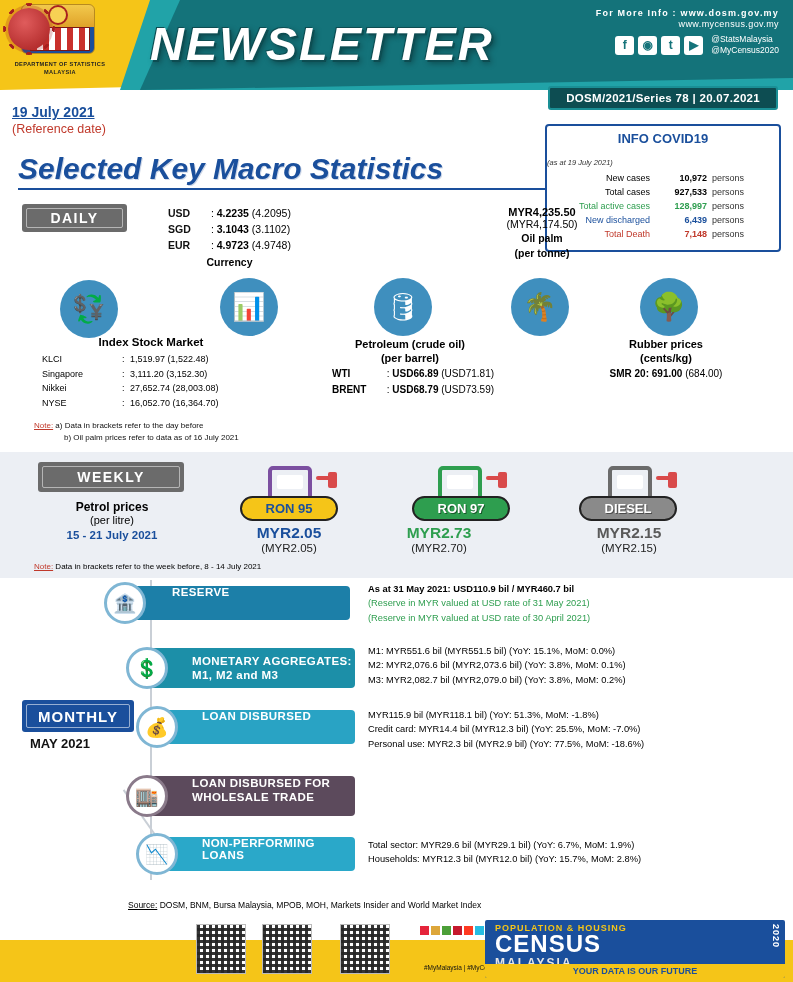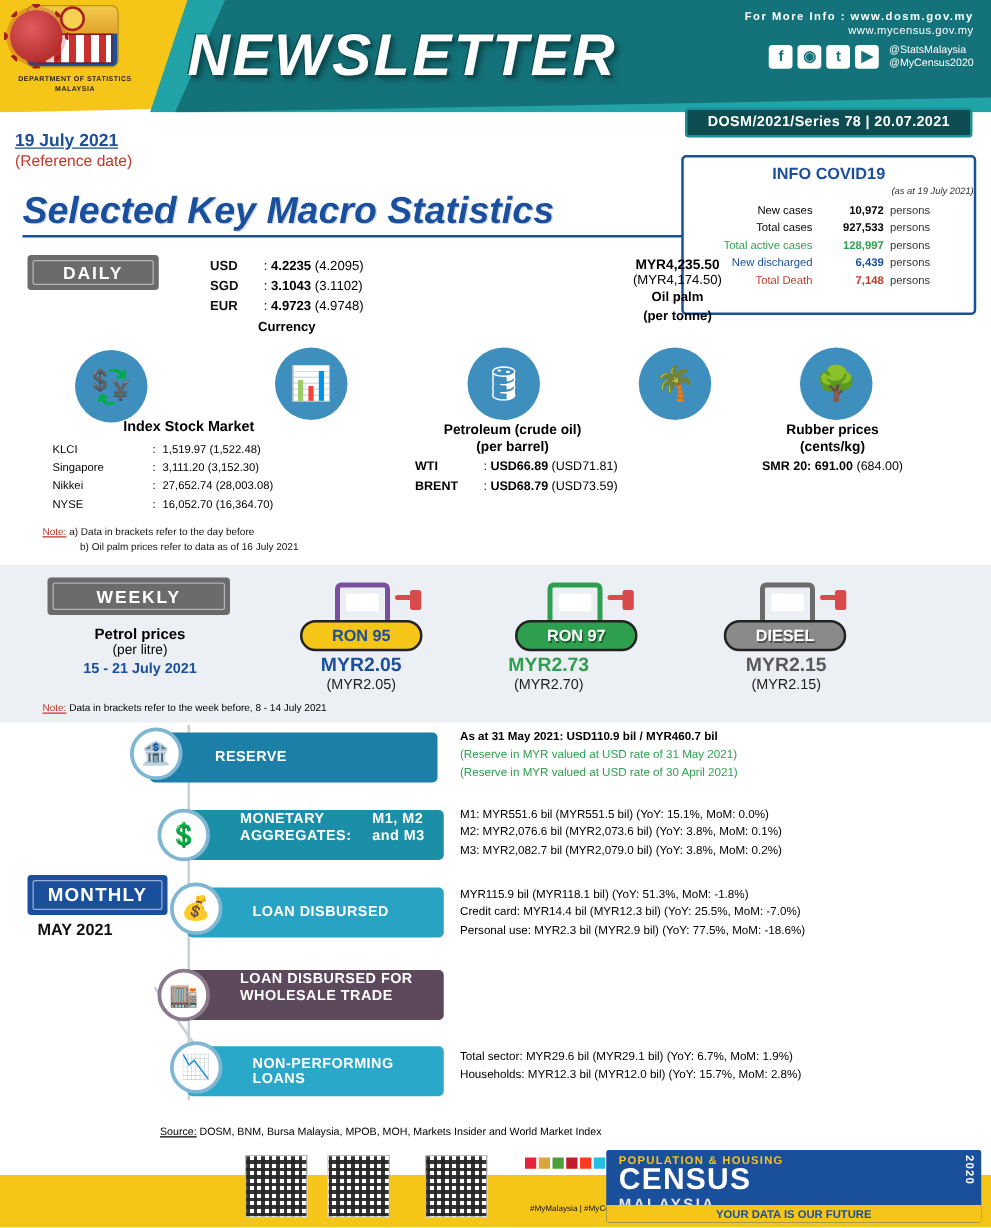--- a/index.html
+++ b/index.html
@@ -80,21 +80,21 @@
     text-shadow: 1px 1px 0 #cfd8e8;
   }
   .title-underline { position: absolute; left: 18px; top: 188px; width: 530px; height: 2px; background: #1a4f9c; }
 
   
   .covid-box {
     position: absolute; right: 12px; top: 124px; width: 236px; height: 128px;
     background: #fff; border: 2px solid #1a4f9c; border-radius: 4px;
   }
   .covid-title { text-align: center; color: #1a4f9c; font-size: 13px; font-weight: bold; margin-top: 5px; }
-  .covid-sub { text-align: right; color: #333; font-size: 7.5px; font-style: italic; margin-top: 2px; }
+  .covid-sub { text-align: left; color: #333; font-size: 7.5px; font-style: italic; margin-top: 12px; }
   .covid-rows { margin-top: 5px; padding: 0 0; }
   .covid-row { display: flex; font-size: 9px; line-height: 1.55; }
   .covid-row .lbl { flex: 0 0 108px; text-align: right; padding-right: 5px; }
   .covid-row .val { font-weight: bold; width: 52px; text-align: right; }
   .covid-row .unit { padding-left: 5px; color: #333; }
   .virus {
     position: absolute; left: 8px; top: 8px; width: 42px; height: 42px; border-radius: 50%;
     background: radial-gradient(circle at 40% 35%, #e05c5c, #a61e1e);
     box-shadow: 0 0 0 3px rgba(166,30,30,.25);
   }
@@ -213,22 +213,22 @@
     content: ""; position: absolute; left: 4px; top: 4px; right: 4px; bottom: 4px;
     border: 1px solid rgba(255,255,255,.55); border-radius: 2px;
   }
   .monthly-sub { position: absolute; left: 30px; top: 736px; font-size: 13px; font-weight: bold; color: #111; }
 
   .timeline { position: absolute; left: 150px; top: 580px; width: 2px; height: 300px; background: #c9cfd6; }
   .timeline2 { position: absolute; left: 98px; top: 838px; width: 60px; height: 2px; background: #c9cfd6;
                transform: rotate(55deg); transform-origin: right center; }
 
   .m-pill {
-    position: absolute; height: 40px; border-radius: 4px; color: #fff;
-    display: flex; align-items: center; padding-left: 52px;
+    position: absolute; height: 34px; border-radius: 4px; color: #fff;
+    display: flex; align-items: flex-start; padding-left: 52px;
     font-size: 11.5px; font-weight: bold; letter-spacing: .4px;
   }
   .m-circle {
     position: absolute; width: 42px; height: 42px; border-radius: 50%;
     background: #fff; border: 3px solid #7fb6d4;
     display: flex; align-items: center; justify-content: center; font-size: 19px;
   }
   .m-text { position: absolute; font-size: 9.3px; line-height: 1.55; }
   .m-text b { font-weight: bold; }
 
@@ -500,21 +500,21 @@
   <div class="m-pill" style="left:120px; top:586px; width:230px; background:#1c7fa8">
     <span>RESERVE</span>
   </div>
   <div class="m-circle" style="left:104px; top:582px">🏦</div>
   <div class="m-text" style="left:368px; top:582px; width:300px">
     <div><b>As at 31 May 2021: USD110.9 bil / MYR460.7 bil</b></div>
     <div style="color:#2e9e4f">(Reserve in MYR valued at USD rate of 31 May 2021)</div>
     <div style="color:#2e9e4f">(Reserve in MYR valued at USD rate of 30 April 2021)</div>
   </div>
 
-  <div class="m-pill" style="left:140px; top:648px; width:215px; height:40px; background:#1c8fa8; flex-direction:row; align-items:flex-start; justify-content:center; line-height:1.25">
+  <div class="m-pill" style="left:140px; top:648px; width:215px; height:40px; background:#1c8fa8; flex-direction:column; align-items:flex-start; justify-content:center; line-height:1.25">
     <span>MONETARY AGGREGATES:</span>
     <span>M1, M2 and M3</span>
   </div>
   <div class="m-circle" style="left:126px; top:647px">💲</div>
   <div class="m-text" style="left:368px; top:644px; width:330px">
     <div>M1: MYR551.6 bil (MYR551.5 bil) (YoY: 15.1%, MoM: 0.0%)</div>
     <div>M2: MYR2,076.6 bil (MYR2,073.6 bil) (YoY: 3.8%, MoM: 0.1%)</div>
     <div>M3: MYR2,082.7 bil (MYR2,079.0 bil) (YoY: 3.8%, MoM: 0.2%)</div>
   </div>
 

